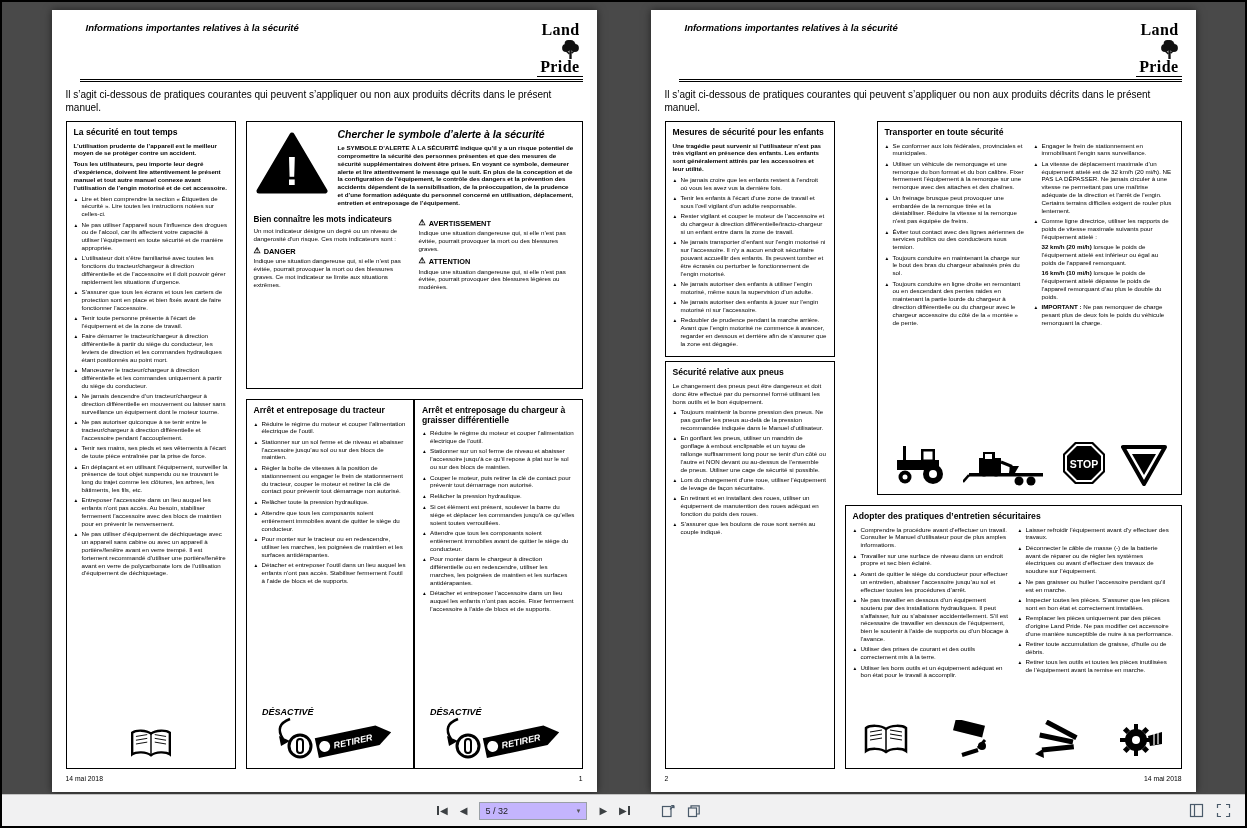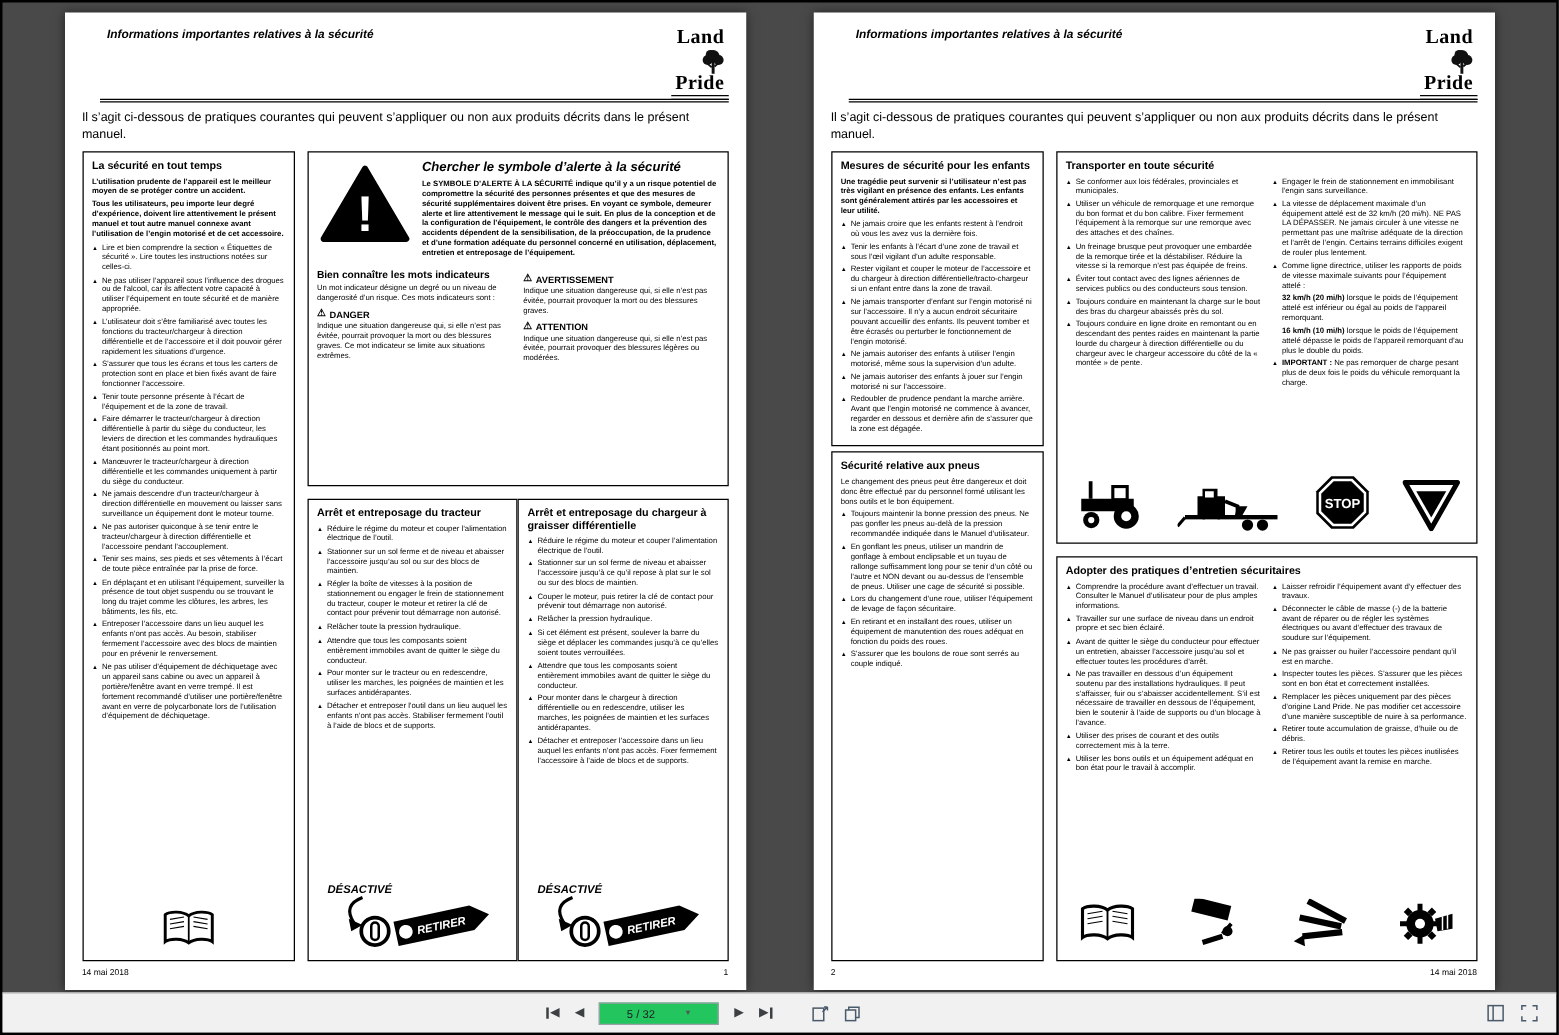--- a/index.html
+++ b/index.html
@@ -46,32 +46,32 @@
   .sig-header { font-weight:bold; font-size:8.2px; line-height:1.15; margin-bottom:3px; }
   .sig { display:flex; align-items:center; gap:3px; font-weight:bold; font-size:7.4px; margin:4px 0 1.5px 0; }
   .sig .tri { font-size:8px; line-height:1; }
 
   .book-art { margin-top:auto; align-self:center; padding-top:6px; }
   .keyfig { margin-top:auto; align-self:center; padding-top:4px;text-align:center; }
   svg text { font-family:"Liberation Sans", sans-serif; }
   .kf-off { font-size:9px; font-weight:bold; font-style:italic; }
   .kf-rem { font-size:9px; font-weight:bold; font-style:italic; }
 
-  .transport-box { height:314px; flex:none; }
+  .transport-box { height:374px; flex:none;margin-left:32px; }
   .transport-art { margin-top:auto; display:flex; justify-content:space-between; align-items:flex-end; padding:2px 6px 0 6px; }
   .maint-art { margin-top:auto; display:flex; justify-content:space-between; align-items:center; padding:0 10px; }
   .tires-box { flex:1; margin-top:4px; }
 
   .page-footer { display:flex; justify-content:space-between; font-size:6.8px; padding-top:6px; }
 
   .toolbar { position:absolute; left:0; right:0; bottom:0; height:32px; background:#f1f1f2; border-top:1px solid #c2c2c2; }
   .nav { position:absolute; left:434px; top:0; height:100%; display:flex; align-items:center; gap:12px; }
   .tb-btn { display:inline-flex; align-items:center; color:#3c4043; font-size:10px; cursor:pointer; line-height:1; }
   .tb-btn .bar { width:2px; height:9px; background:#3c4043; display:inline-block; margin:0 1px; }
-  .page-select { width:96px; height:18px; background:#22c55e; border:1px solid #9aa0a6; display:flex; align-items:center; justify-content:space-between; padding:0 21px; font-size:9px; color:#202124; cursor:pointer; }
+  .page-select { width:108px; height:18px; background:#c4b5fd; border:1px solid #9aa0a6; display:flex; align-items:center; justify-content:space-between; padding:0 5px; font-size:9px; color:#202124; cursor:pointer; }
   .page-select .caret { font-size:6px; color:#555; }
   .tb-gap { width:6px; }
   .right-tools { position:absolute; right:14px; top:0; height:100%; display:flex; align-items:center; gap:12px; }
 </style>
 </head>
 <body>
 
 <div class="frame">
   <div class="pages">
 

